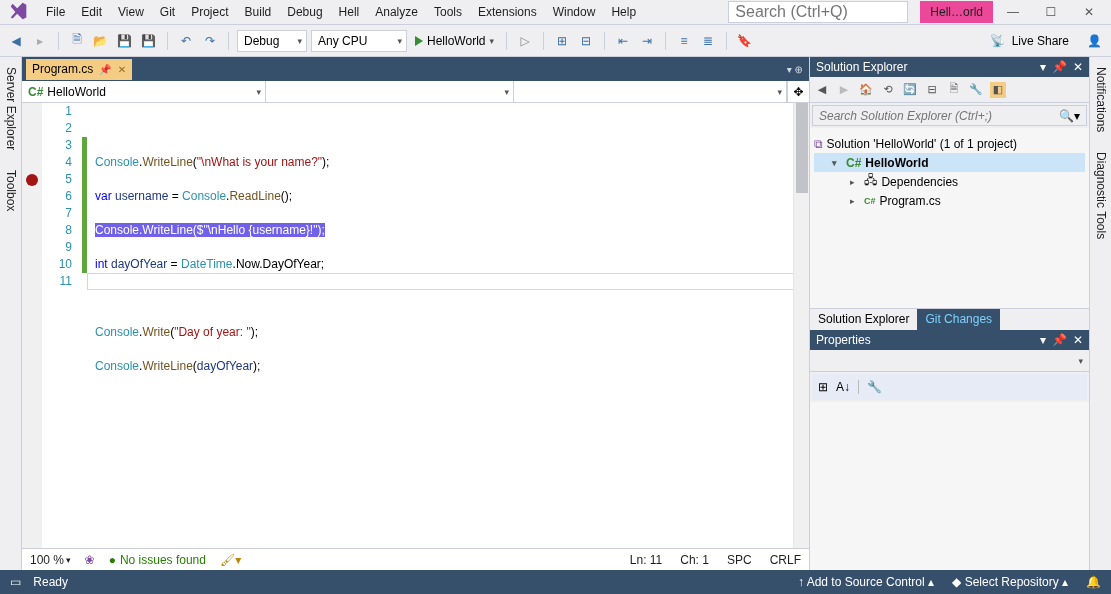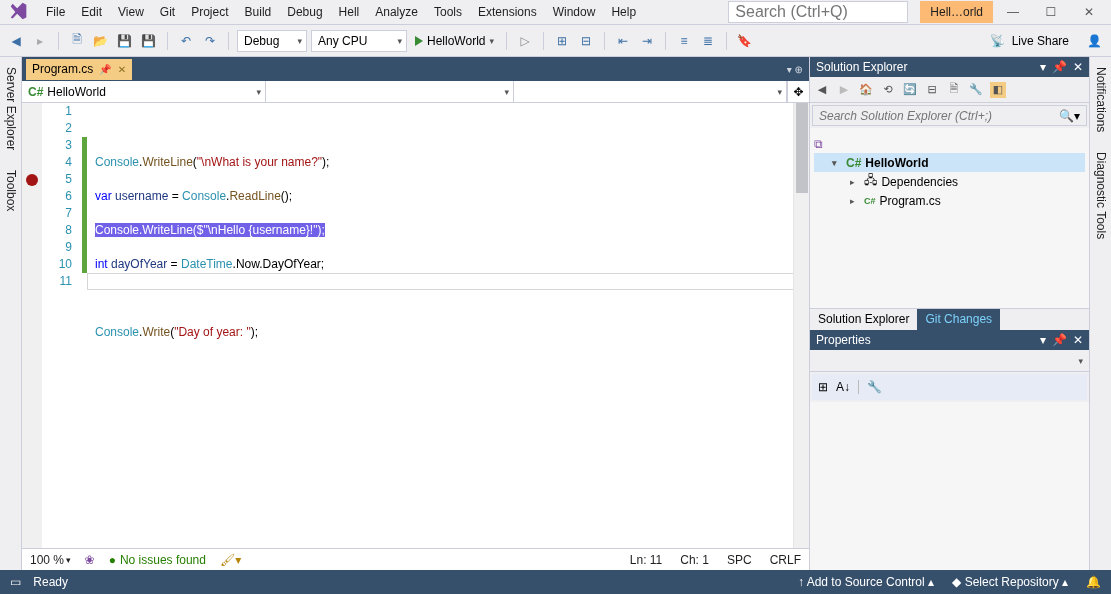--- a/index.html
+++ b/index.html
@@ -3,21 +3,21 @@
 <meta charset="utf-8">
 <style>
 *{margin:0;padding:0;box-sizing:border-box;font-family:"Segoe UI",Tahoma,sans-serif;font-size:12px;}
 body{width:1111px;height:594px;background:#efeff2;overflow:hidden;display:flex;flex-direction:column;}
 .titlebar{height:25px;display:flex;align-items:center;padding:0 4px;background:#efeff2;border-bottom:1px solid #cccedb;}
 .vs-logo{width:22px;height:22px;margin:0 8px 0 4px;}
 .menu-item{padding:4px 8px;color:#1e1e1e;cursor:pointer;}
 .title-right{margin-left:auto;display:flex;align-items:center;gap:2px;}
 .search-box{display:flex;align-items:center;width:180px;height:22px;border:1px solid #cccedb;background:#fff;padding:0 6px;}
 .search-box input{border:none;outline:none;flex:1;font-size:16px;background:transparent;}
-.title-badge{margin-left:10px;background:#fdba74;color:#1e1e1e;padding:2px 10px;height:22px;display:flex;align-items:center;}
+.title-badge{margin-left:10px;background:#ec4899;color:#1e1e1e;padding:2px 10px;height:22px;display:flex;align-items:center;}
 .win-btn{width:36px;height:26px;display:flex;align-items:center;justify-content:center;color:#555;}
 .toolbar{height:32px;display:flex;align-items:center;padding:0 6px;background:#efeff2;border-bottom:1px solid #cccedb;gap:4px;}
 .tb-ico{width:20px;height:20px;display:flex;align-items:center;justify-content:center;color:#3b6fa5;}
 .tb-sel{height:22px;border:1px solid #cccedb;background:#fff;padding:0 20px 0 6px;display:flex;align-items:center;position:relative;}
 .tb-sel::after{content:"▾";position:absolute;right:4px;color:#555;font-size:9px;}
 .tb-run{display:flex;align-items:center;gap:4px;height:22px;padding:0 4px;}
 .play-tri{width:0;height:0;border-left:8px solid #388a34;border-top:5px solid transparent;border-bottom:5px solid transparent;}
 .tb-sep{width:1px;height:18px;background:#cccedb;margin:0 4px;}
 .main{flex:1;display:flex;min-height:0;}
 .left-tabs{width:22px;background:#efeff2;border-right:1px solid #cccedb;display:flex;flex-direction:column;}
@@ -217,20 +217,21 @@
           <div class="blank"></div>
       </div>
       <div class="code">
 <div> </div>
 <div><span class="c-type">Console</span><span>.</span><span class="c-method">WriteLine</span><span>(</span><span class="c-str">"\nWhat is your name?"</span><span>);</span></div>
 <div><span class="c-kw">var </span><span class="c-id">username</span><span> = </span><span class="c-type">Console</span><span>.</span><span class="c-method">ReadLine</span><span>();</span></div>
 <div><span class="c-hl">Console.WriteLine($"\nHello {username}!");</span></div>
 <div><span class="c-kw">int </span><span class="c-id">dayOfYear</span><span> = </span><span class="c-type">DateTime</span><span>.</span><span>Now</span><span>.</span><span>DayOfYear</span><span>;</span></div>
 <div> </div>
 <div><span class="c-type">Console</span><span>.</span><span class="c-method">Write</span><span>(</span><span class="c-str">"Day of year: "</span><span>);</span></div>
+<div><span class="c-type">Console</span><span>.</span><span class="c-method">WriteLine</span><span>(</span><span class="c-id">dayOfYear</span><span>);</span></div>
 <div> </div>
 <div> </div>
         <div class="cursor-line"></div>
       </div>
       <div class="vscroll">
           <div class="vthumb"></div>
         </div>
     </div>
 
     <div class="ed-status">
@@ -273,20 +274,21 @@
       <span class="se-ico">🔧</span>
       <span class="se-ico" style="background:#f5cc84">◧</span>
     </div>
     <div class="se-search">
       <input placeholder="Search Solution Explorer (Ctrl+;)" style="">
       <span>🔍▾</span>
     </div>
     <div class="se-tree">
       <div class="tree-row">
         <span class="ico-sln">⧉</span>
+        <span class="tree-txt">Solution 'HelloWorld' (1 of 1 project)</span>
       </div>
       <div class="tree-row sel indent1">
         <span class="expander">▾</span>
         <span class="ico-csproj">C#</span>
         <span class="tree-txt">HelloWorld</span>
       </div>
       <div class="tree-row indent2">
         <span class="expander">▸</span>
         <span>🖧</span>
         <span class="tree-txt">Dependencies</span>

